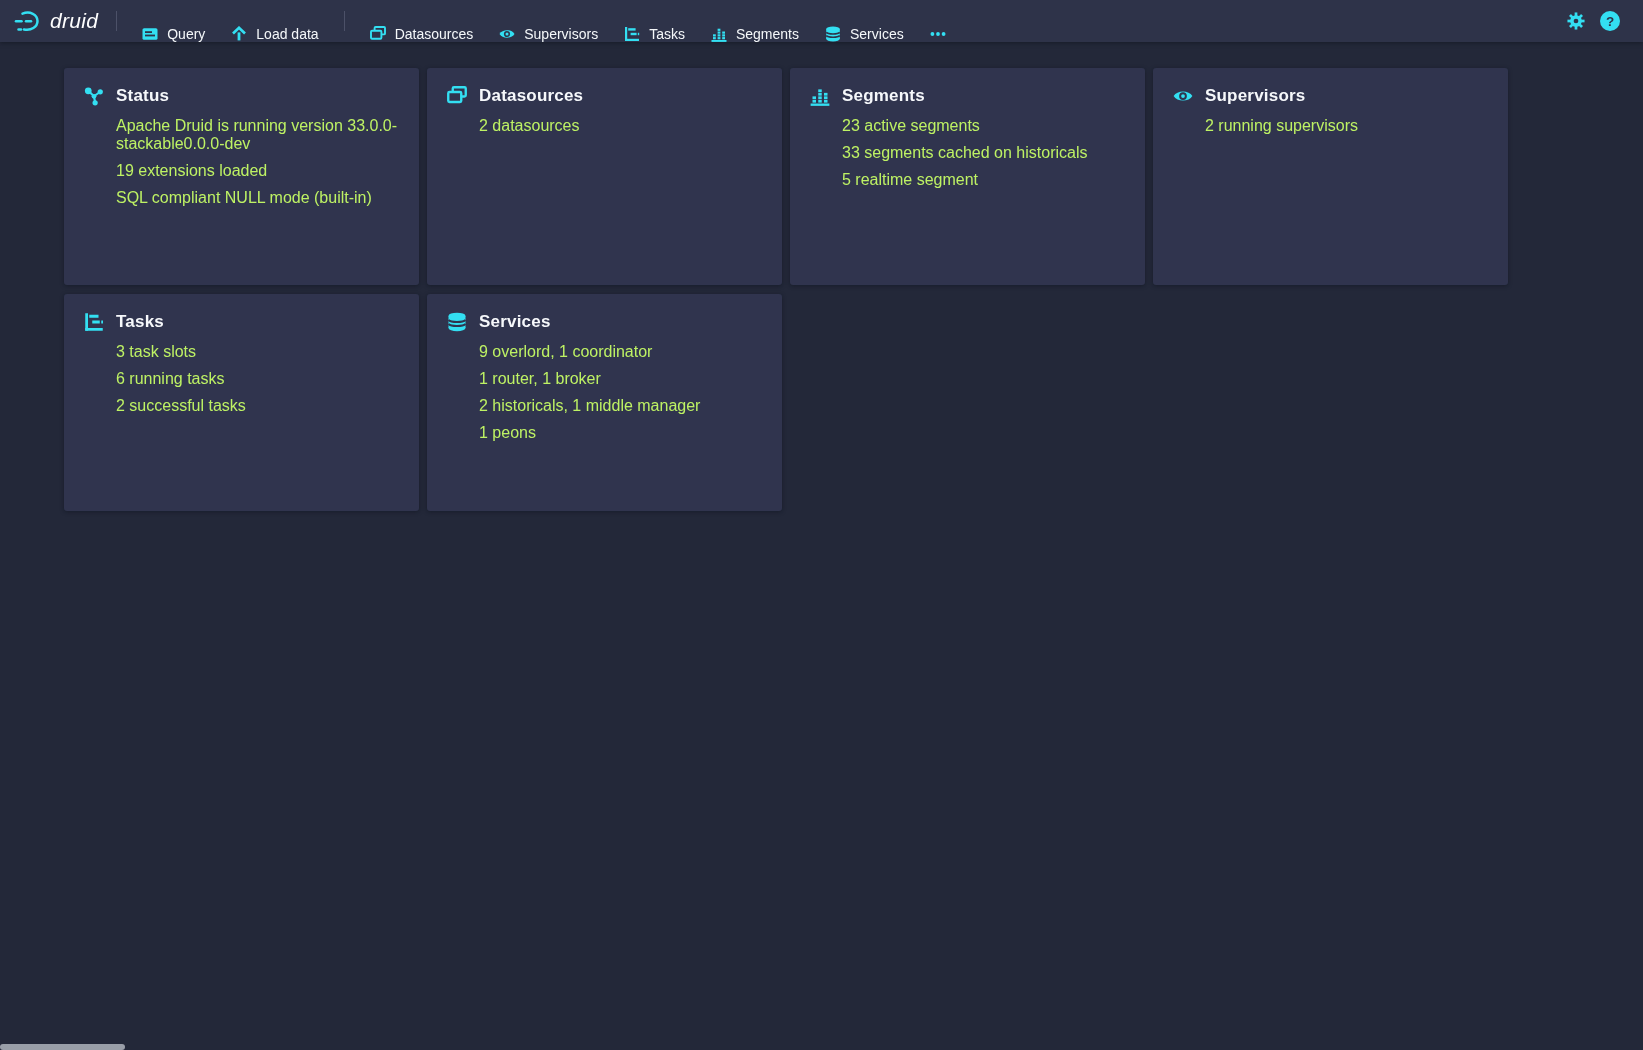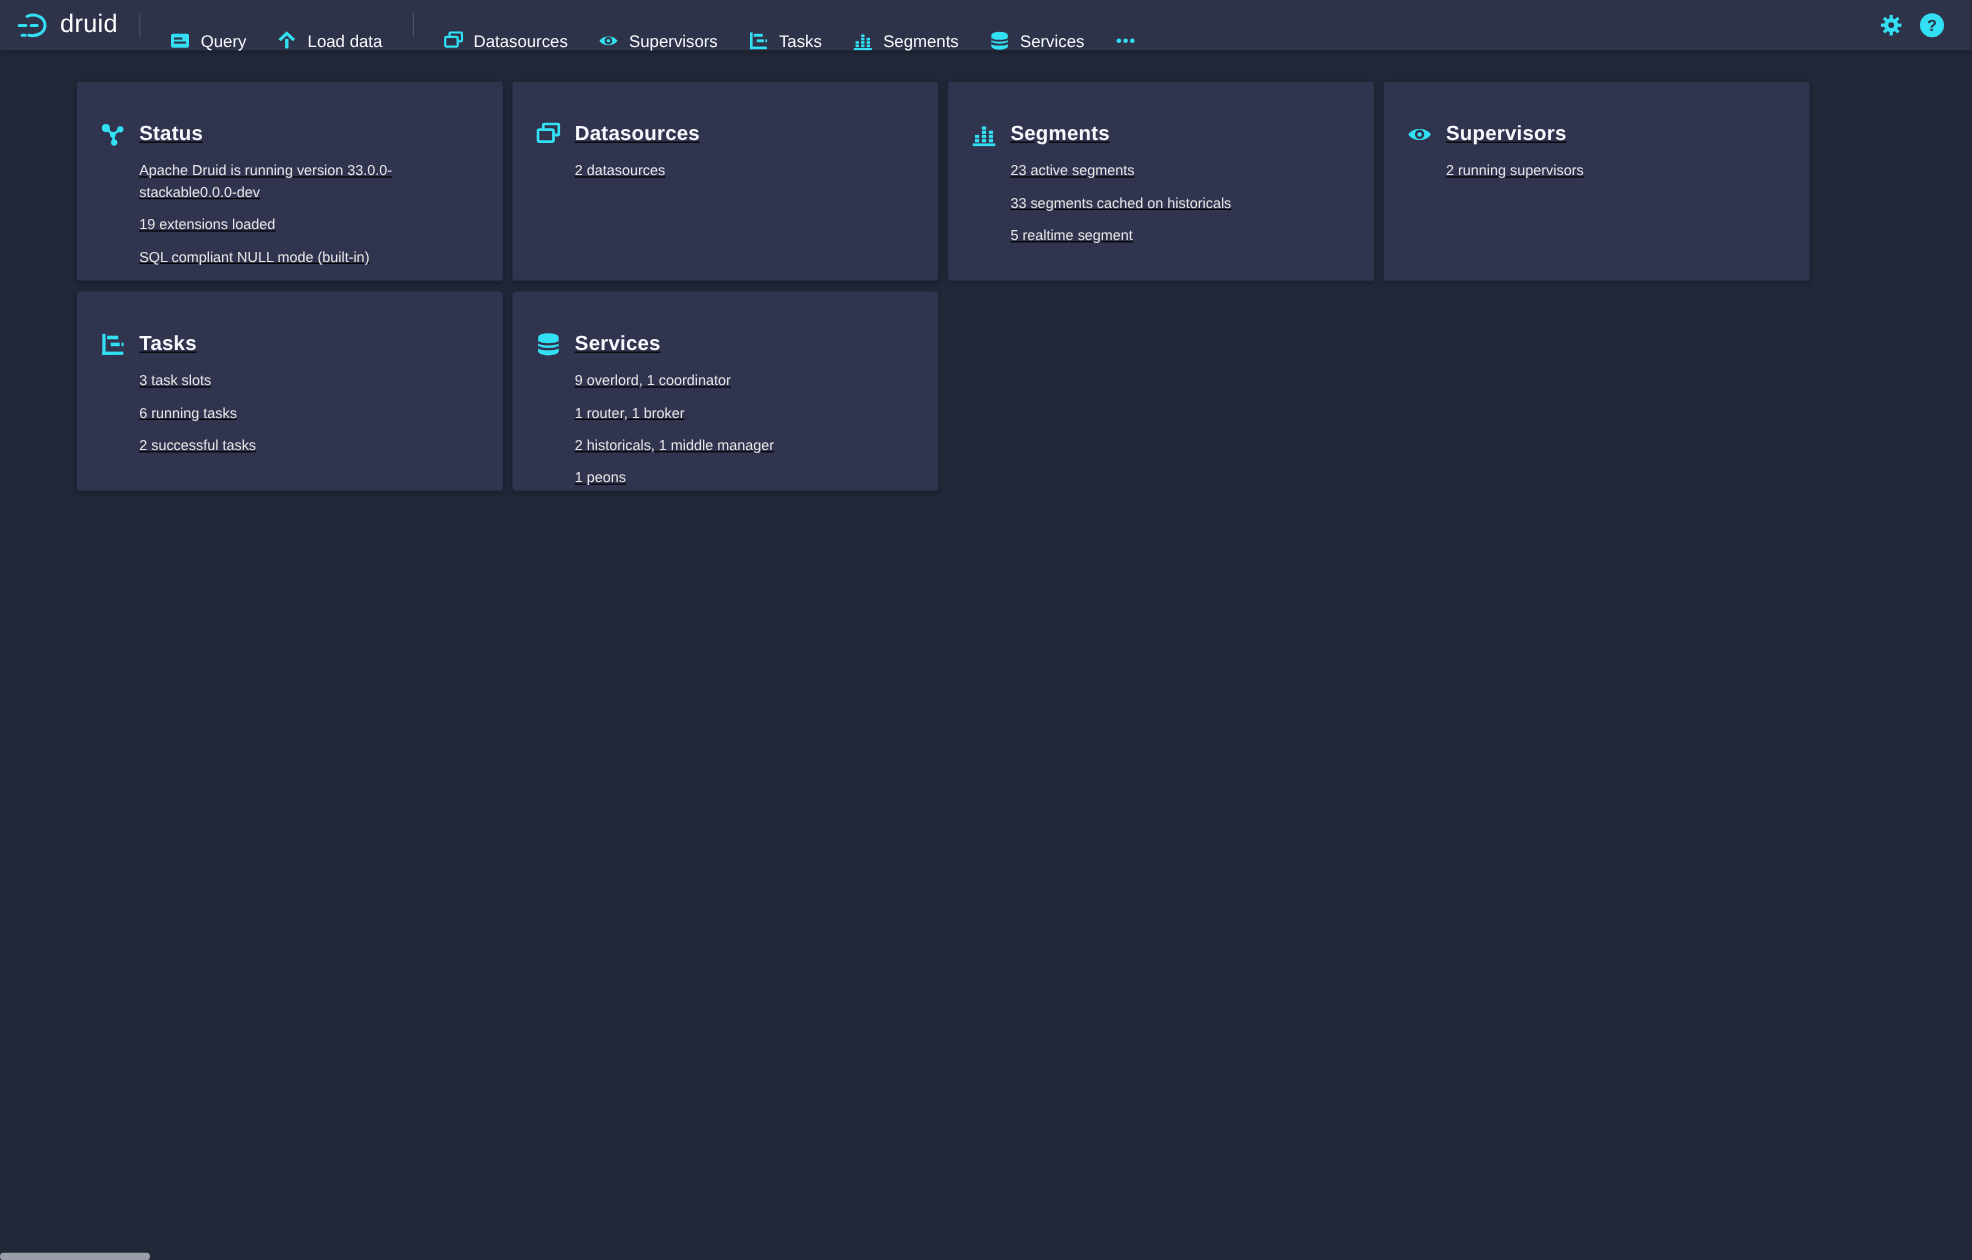--- a/index.html
+++ b/index.html
@@ -13,21 +13,21 @@
 
   
   .navbar{
     height:42px;background:#2e3349;
     display:flex;align-items:center;
     padding:0 16px 0 10px;
     box-shadow:0 1px 4px rgba(12,16,26,.55);
     position:relative;z-index:5;
     --bg:#2e3349;
   }
-  .brand{display:flex;align-items:center;gap:8px;margin:0 6px 0 4px;cursor:pointer;}
+  .brand{display:flex;align-items:center;gap:8px;margin:0 6px 0 4px;cursor:pointer;font-style:italic;}
   .brand-text{color:#ffffff;font-size:21px;font-weight:400;letter-spacing:.3px;}
   .nav-divider{width:1px;height:20px;background:#4c5168;margin:0 12px;}
   .nav-item{
     display:flex;align-items:flex-end;gap:9px;
     color:#f5f8fa;font-size:14px;
     padding:0 13px;height:42px;cursor:pointer;white-space:nowrap;
   }
   .nav-icon{width:16px;height:16px;color:#33dff2;display:block;}
   .spacer{flex:1;}
   .iconbtn{
@@ -38,34 +38,33 @@
     width:20px;height:20px;border-radius:50%;
     background:#33dff2;color:#2e3349;
     font-size:13.5px;font-weight:700;
     display:flex;align-items:center;justify-content:center;cursor:pointer;
   }
 
   
   .content{padding:26px 0 0 64px;}
   .grid{display:flex;flex-wrap:wrap;column-gap:8px;row-gap:9px;width:1452px;}
   .card{
-    width:355px;height:166px;
+    width:355px;height:217px;
     background:#30344e;border-radius:3px;
     box-shadow:0 1px 4px rgba(12,16,26,.45);
-    padding:34px 20px 0 20px;box-sizing:border-box;
+    padding:18px 20px 0 20px;box-sizing:border-box;
     cursor:pointer;
-    text-decoration:underline;
     --bg:#30344e;
   }
   .card-head{display:flex;align-items:center;gap:12px;margin-bottom:11px;}
   .card-icon{width:20px;height:20px;flex:0 0 20px;color:#33dff2;display:block;}
   .card-title{margin:0;font-size:17px;font-weight:700;color:#f6f8fb;letter-spacing:.2px;}
   .card p{
     margin:0 0 9px 32px;
-    color:#e5e5e5;font-size:12px;line-height:18px;
+    color:#bef264;font-size:16px;line-height:18px;
   }
 
   
   .hscroll-thumb{
     position:absolute;left:0;bottom:0;
     width:125px;height:6px;border-radius:3px;
     background:#aeb3bc;opacity:.85;cursor:pointer;
   }
   svg{overflow:visible;}
 </style>

